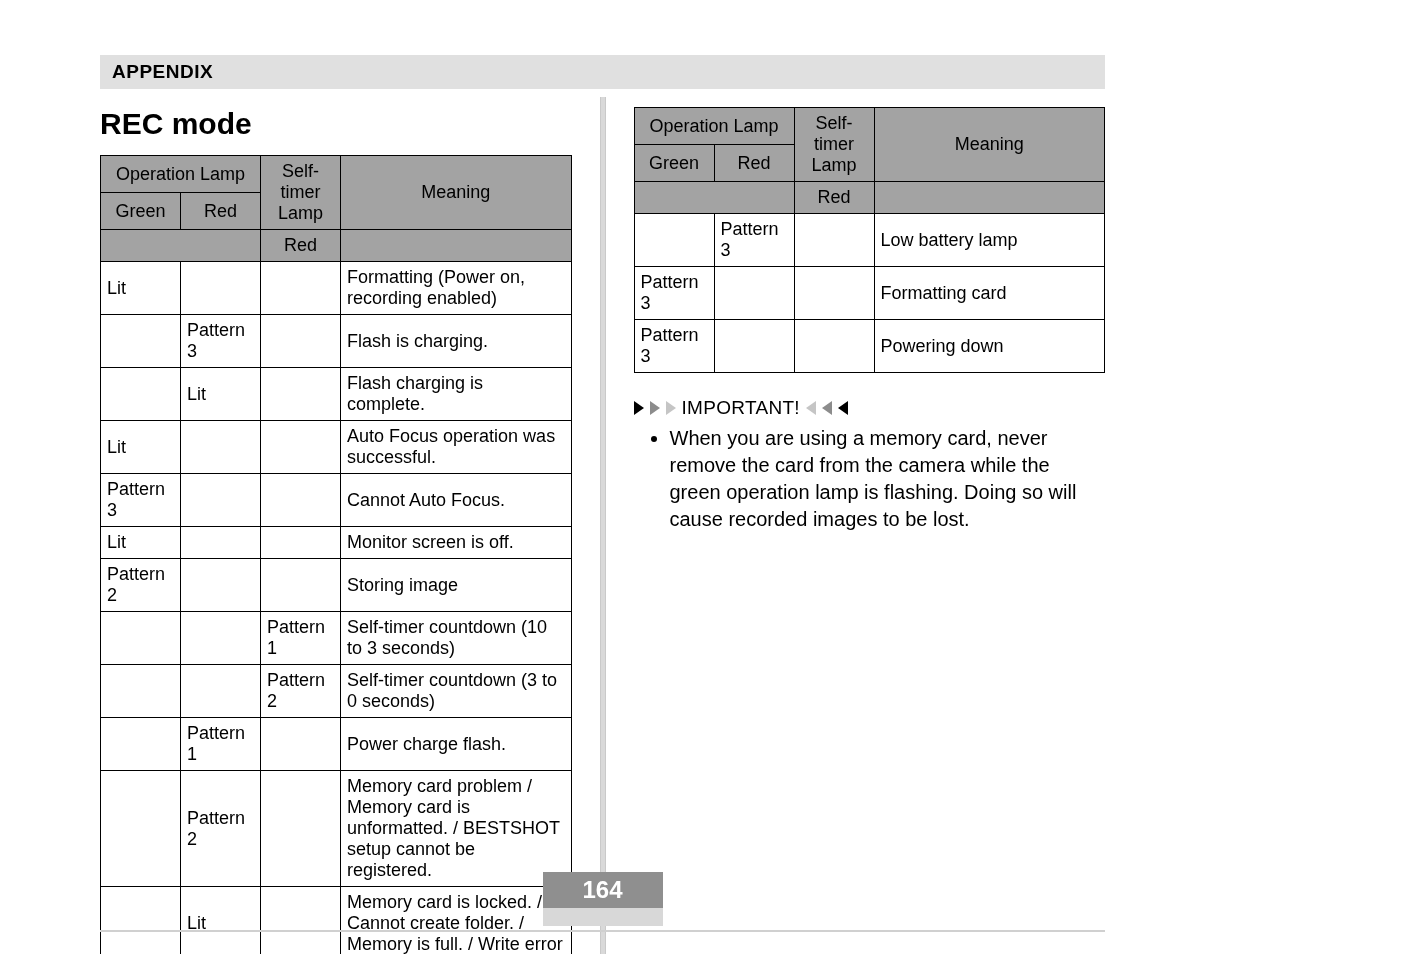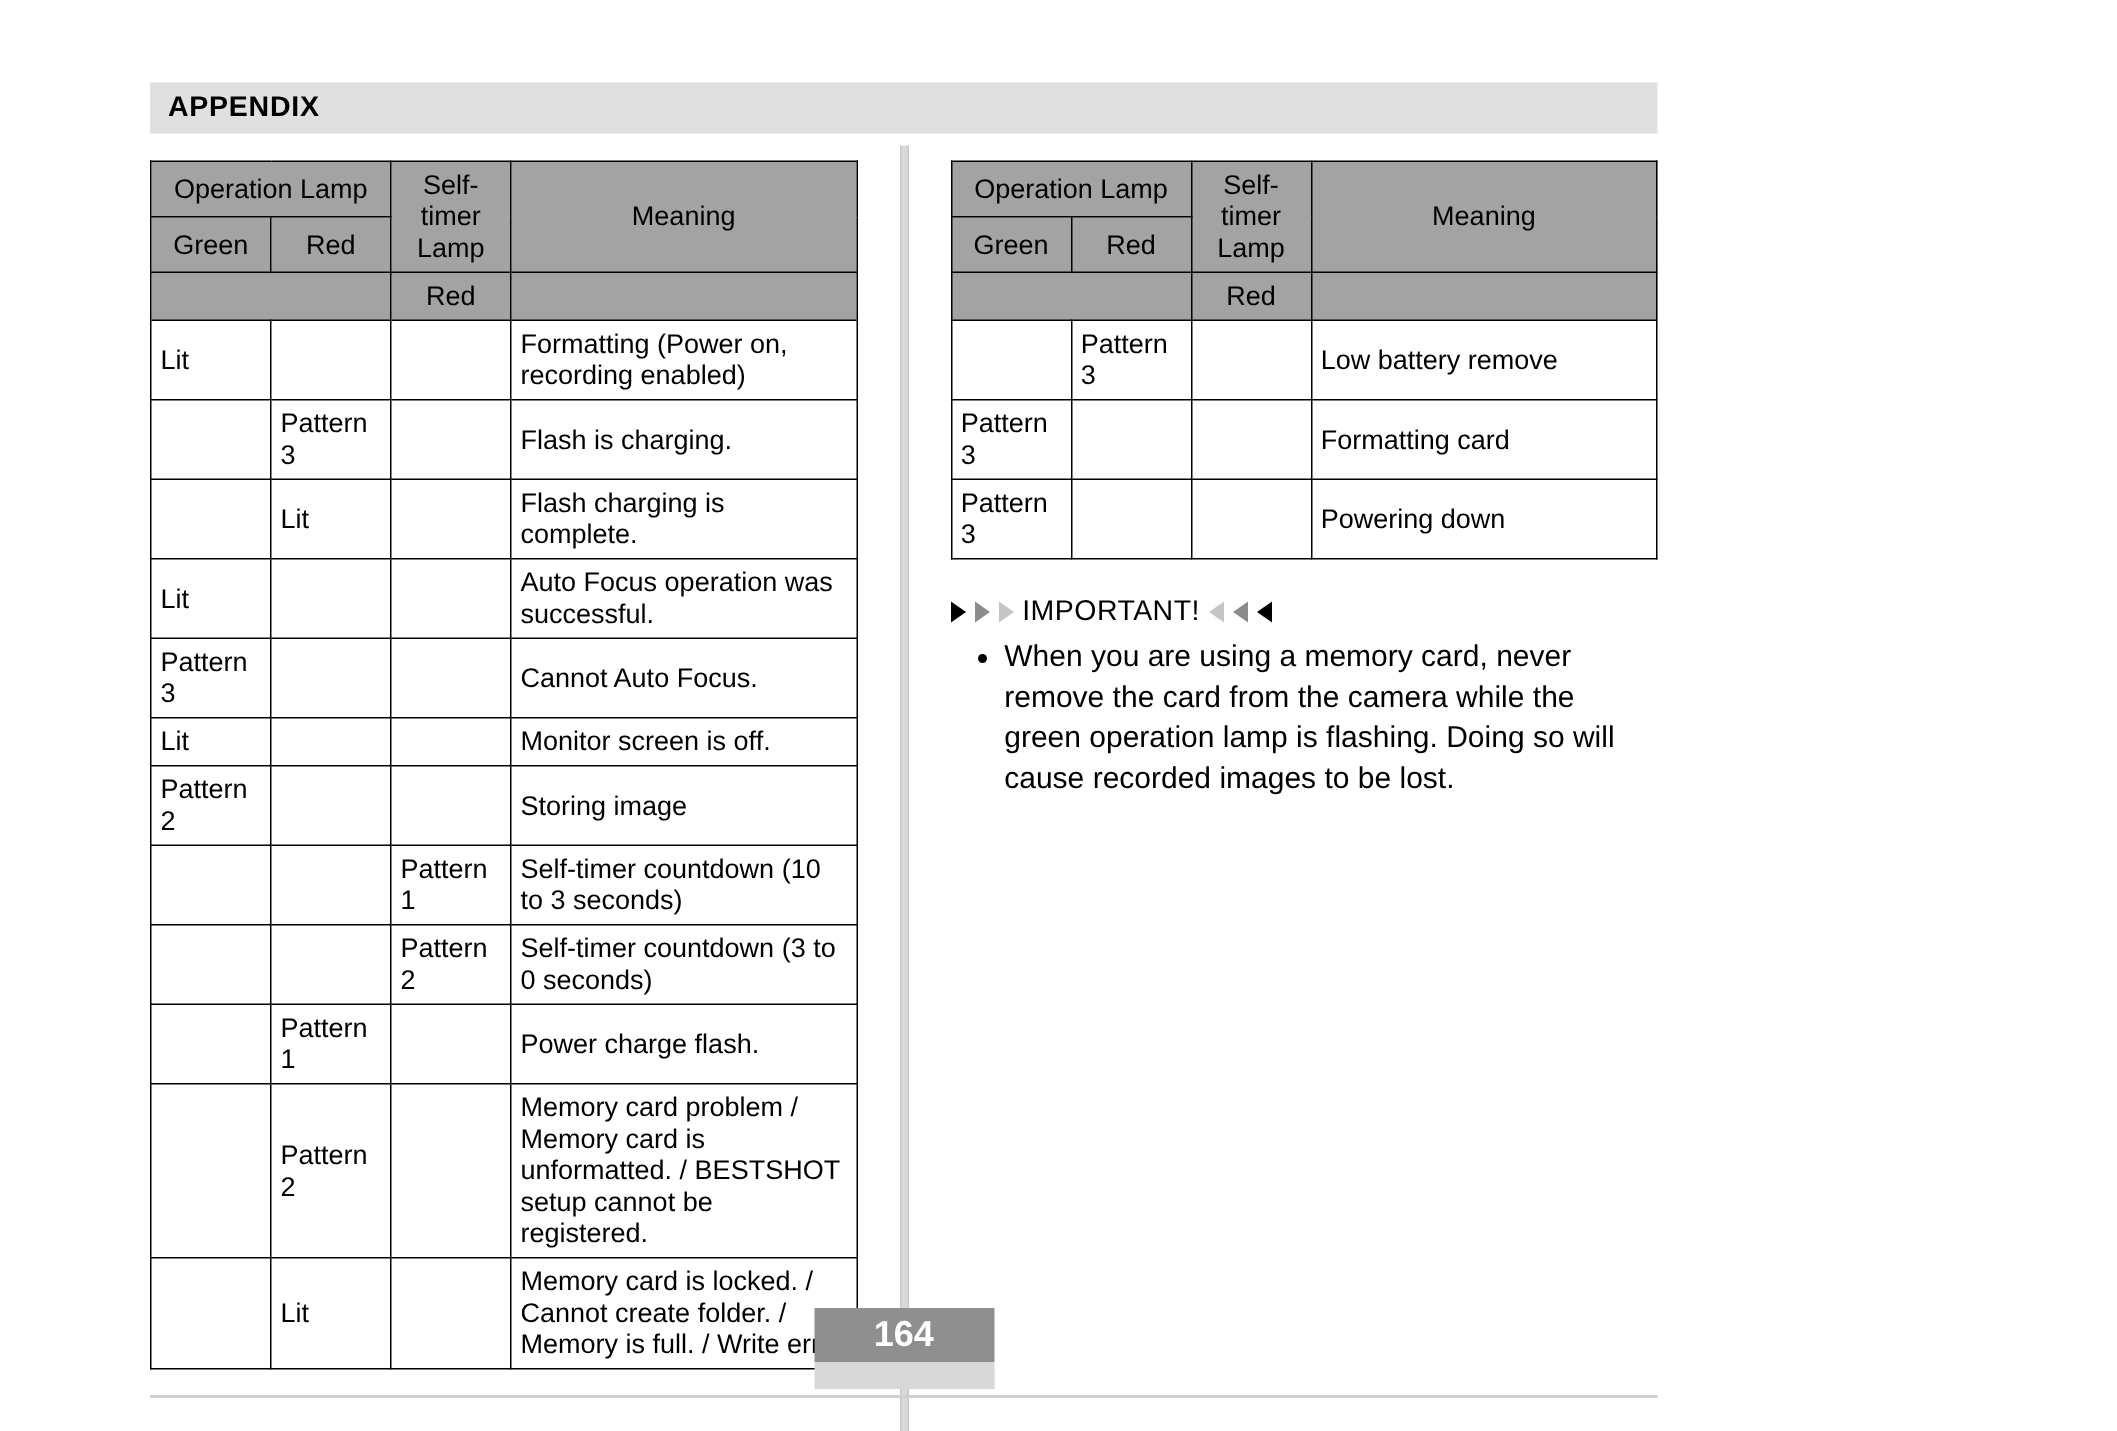--- a/index.html
+++ b/index.html
@@ -128,20 +128,21 @@
 </head>
 <body>
 
 <div class="page">
 
   <div class="appendix-bar">APPENDIX</div>
 
   <div class="columns">
 
     <div class="col">
+      <h2 class="rec-mode">REC mode</h2>
 
       <table class="lamp">
         <colgroup>
           <col style="width:80px">
             <col style="width:80px">
             <col style="width:80px">
             <col>
         </colgroup>
         <thead>
           <tr>
@@ -261,21 +262,21 @@
             <th colspan="2" style="padding:0; border-top:none; border-bottom:none; height:0"></th>
             <th>Red</th>
             <th style="padding:0; border-top:none; border-bottom:none; height:0"></th>
           </tr>
         </thead>
         <tbody id="tbody-right">
             <tr>
               <td class="center"></td>
               <td class="center">Pattern 3</td>
               <td class="center"></td>
-              <td>Low battery remove</td>
+              <td>Low battery lamp</td>
             </tr>
             <tr>
               <td class="center">Pattern 3</td>
               <td class="center"></td>
               <td class="center"></td>
               <td>Formatting card</td>
             </tr>
             <tr>
               <td class="center">Pattern 3</td>
               <td class="center"></td>

